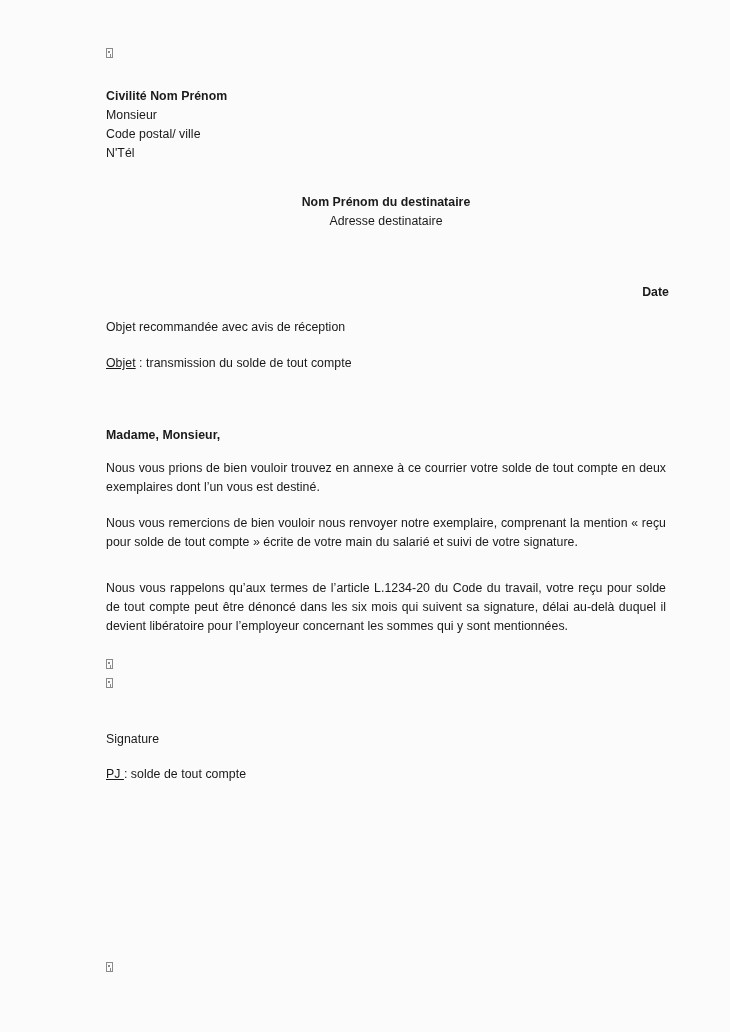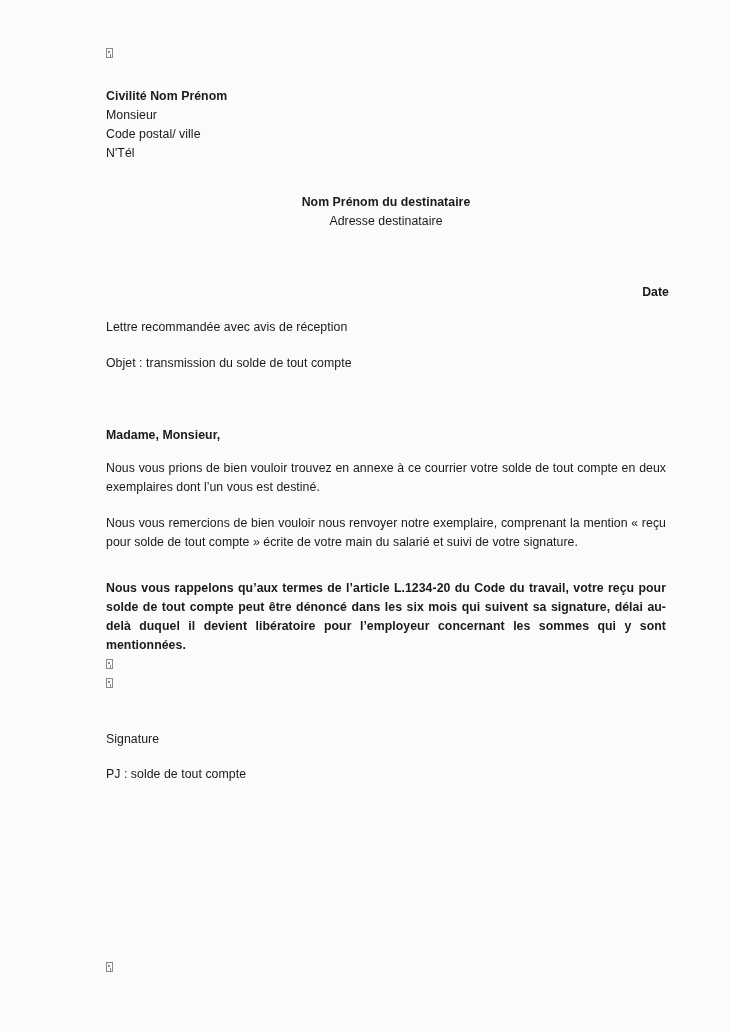--- a/index.html
+++ b/index.html
@@ -29,21 +29,21 @@
     margin-left: 20px;
   }
 
   
   .t {
     font-size: 12.3px;
     line-height: 19px;
     letter-spacing: 0.05px;
   }
   .bold { font-weight: bold; }
-  .u { }
+  .u { text-decoration: underline; }
 
   
   .tofu {
     display: inline-block;
     width: 7px;
     height: 10px;
     border: 1px solid #8a8a8a;
     box-sizing: border-box;
     position: relative;
     vertical-align: -1px;
@@ -66,21 +66,21 @@
   
   .blk-tofu-top   { position: absolute; top: 44px;  left: 0; }
   .blk-sender     { position: absolute; top: 87px;  left: 0; }
   .blk-recipient  { position: absolute; top: 193px; left: 0; width: 560px; text-align: center; }
   .blk-date       { position: absolute; top: 282px; left: 3px; width: 560px; text-align: right; }
   .blk-lr         { position: absolute; top: 317px; left: 0; }
   .blk-objet      { position: absolute; top: 354px; left: 0; }
   .blk-salut      { position: absolute; top: 425px; left: 0; }
   .blk-p1         { position: absolute; top: 459px; left: 0; width: 560px; }
   .blk-p2         { position: absolute; top: 514px; left: 0; width: 560px; }
-  .blk-p3         { position: absolute; top: 579px; left: 0; width: 560px; font-weight: bold; }
+  .blk-p3         { position: absolute; top: 579px; left: 0; width: 560px; }
   .blk-close      { position: absolute; top: 655px; left: 0; width: 560px; }
   .blk-signature  { position: absolute; top: 729px; left: 0; width: 560px; text-align: left; }
   .blk-pj         { position: absolute; top: 765px; left: 0; }
   .blk-tofu-bot   { position: absolute; top: 958px; left: 0; }
 
   .justify { text-align: justify; text-justify: inter-word; }
   .sender-line, .recip-line { white-space: pre; }
 </style>
 </head>
 <body>
@@ -102,21 +102,21 @@
     <div class="blk-recipient">
       <div class="t bold recip-line">Nom Prénom du destinataire</div>
       <div class="t recip-line">Adresse destinataire</div>
     </div>
 
     <div class="blk-date">
       <span class="t bold">Date</span>
     </div>
 
     <div class="blk-lr">
-      <span class="t">Lettre recommandée avec avis de réception</span>
+      <span class="t">Objet recommandée avec avis de réception</span>
     </div>
 
     <div class="blk-objet t">
       <span class="u">Objet</span><span> : transmission du solde de tout compte</span>
     </div>
 
     <div class="blk-salut">
       <span class="t bold">Madame, Monsieur,</span>
     </div>
 

